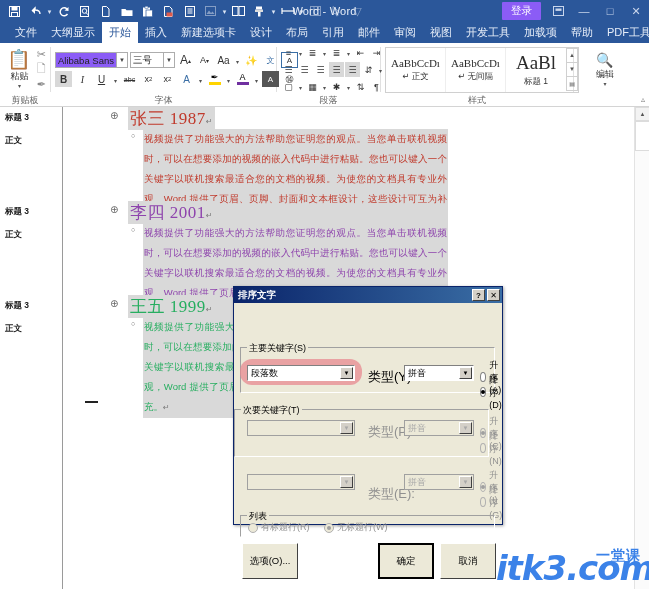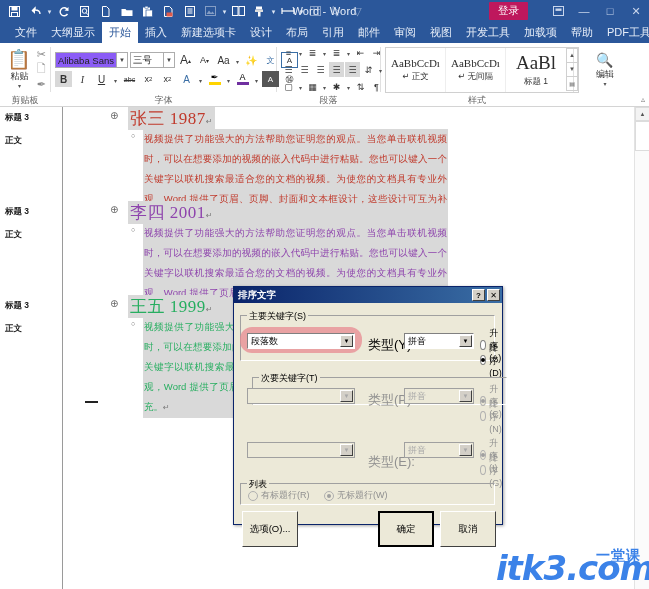--- a/index.html
+++ b/index.html
@@ -25,21 +25,21 @@
   .qat-btn svg { display:block; }
   .qat-dd { width:7px; height:19px; display:flex; align-items:flex-end; justify-content:center;
             color:#dce6f5; font-size:7px; padding-bottom:5px;}
   .qat-btn.dim { opacity:.42; }
   .win-title {
     position:absolute; left:0; right:0; text-align:center;
     font-size:11px; color:#e8eef8; letter-spacing:.2px; pointer-events:none;
   }
   .tb-right { margin-left:auto; display:flex; align-items:center; height:22px; }
   .signin {
-    font-size:10.5px; background:#be185d; color:#fff; padding:2px 9px; margin-right:17px;
+    font-size:10.5px; background:#8b5cf6; color:#fff; padding:2px 9px; margin-right:4px;
     border-radius:1px;
   }
   .wbtn { width:26px; height:22px; display:flex; align-items:center; justify-content:center;
           color:#c9d6ec; font-size:11px; }
 
   
   .tabs {
     height: 21px; background: #2b579a; display:flex; align-items:stretch;
     padding-left: 8px; font-size: 11px;
   }
@@ -160,21 +160,21 @@
   }
   .dlg-title {
     height:16px; background:linear-gradient(to right,#0a246a,#3a6ea5);
     color:#fff; font-size:9.5px; font-weight:bold; display:flex; align-items:center;
     padding:0 2px 0 4px;
   }
   .dlg-title-btns { margin-left:auto; display:flex; gap:2px; }
   .dlg-tb { width:13px; height:12px; background:#d4d0c8; border:1px solid #fff;
             border-right-color:#404040; border-bottom-color:#404040;
             font-size:8px; display:flex; align-items:center; justify-content:center; color:#000;}
-  .dlg-body { position:relative; padding:5px 16px; height:223px;}
+  .dlg-body { position:relative; padding:5px 16px; height:223px;margin-top:32px;}
 
   .gbox { position:absolute; border:1px solid #fff; border-top-color:#a0a0a0;
           border-left-color:#a0a0a0; }
   .gbox-lbl { position:absolute; background:#ece9d8; padding:0 2px; font-size:9px;
               color:#000; top:-6px; left:6px; white-space:nowrap;}
 
   .combo { position:absolute; height:16px; background:#fff; border:1px solid #808080;
            border-right-color:#fff; border-bottom-color:#fff;
            display:flex; align-items:center; font-size:9px; padding-left:3px;}
   .combo.dis { background:#ece9d8; color:#a8a8a8; border-color:#a0a0a0;}
@@ -581,21 +581,21 @@
         <span class="dot"></span>
         <span>升序(A)</span>
       </div>
       <div class="radio sel" style="left:246px; top:39px">
         <span class="dot">
             <i></i>
           </span>
         <span>降序(D)</span>
       </div>
 
-      <div class="gbox" style="left:18px; top:74px; width:255px; height:28px">
+      <div class="gbox" style="left:0; top:74px; width:255px; height:48px">
         <span class="gbox-lbl">次要关键字(T)</span>
       </div>
       <div class="combo dis" style="left:13px; top:85px; width:108px">
         <span></span>
         <span class="combo-arr">▼</span>
       </div>
       <div class="lbl dis" style="left:134px; top:88px">类型(P):</div>
       <div class="combo dis" style="left:170px; top:85px; width:70px">
         <span>拼音</span>
         <span class="combo-arr">▼</span>

